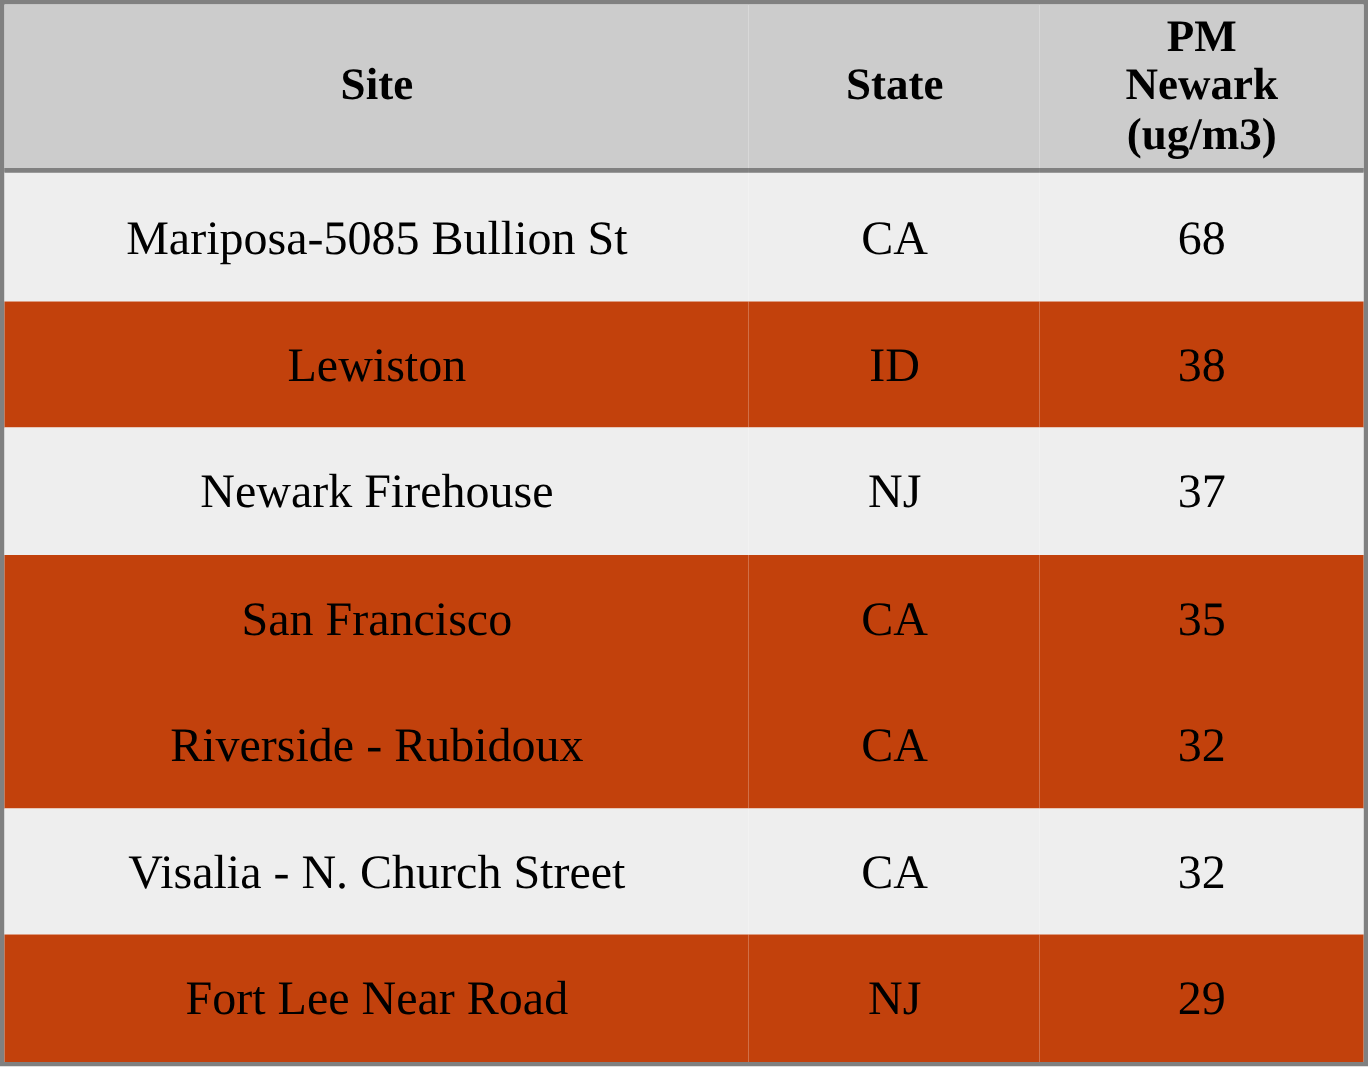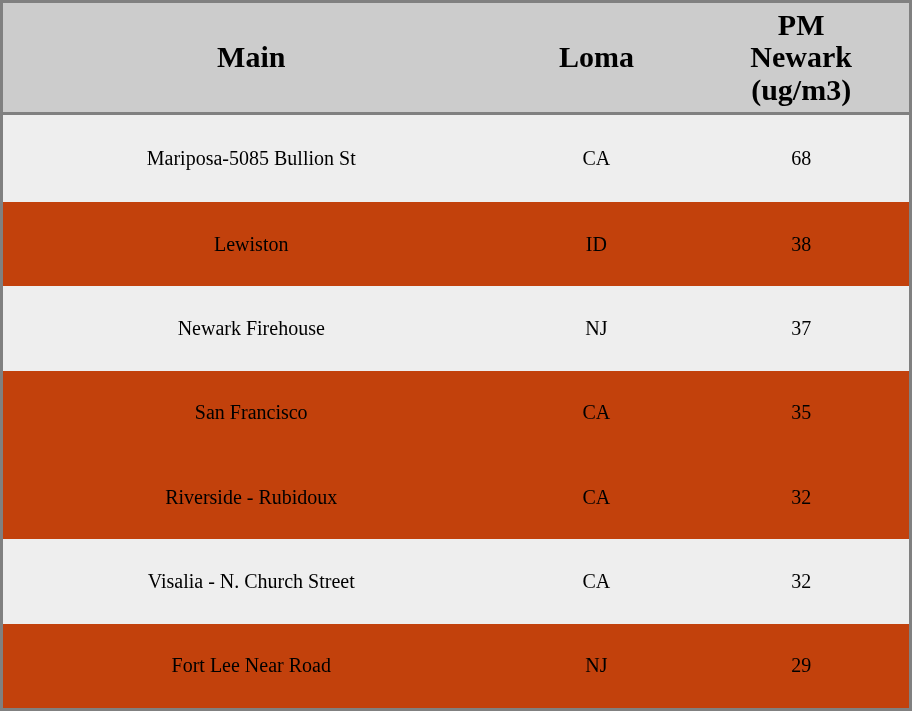--- a/index.html
+++ b/index.html
@@ -34,21 +34,21 @@
     color: #000000;
     text-align: center;
     vertical-align: middle;
     padding: 6px 4px;
     border-bottom: 3px solid #808080;
     line-height: 1.08;
   }
   table.data-table tbody td {
     font-family: "Liberation Serif", serif;
     font-weight: normal;
-    font-size: 20px;
+    font-size: 32px;
     color: #000000;
     text-align: center;
     vertical-align: middle;
     padding: 4px 4px;
     border: none;
   }
   table.data-table tbody tr.odd-row td {
     background: #eeeeee;
   }
   table.data-table tbody tr.even-row td {
@@ -65,24 +65,24 @@
 <div class="table-wrap">
   <table class="data-table">
     <colgroup>
       <col class="col-site">
       <col class="col-state">
       <col class="col-value">
     </colgroup>
     <thead>
       <tr>
         <th>
-          <span>Main</span>
+          <span>Site</span>
         </th>
         <th>
-          <span>Loma</span>
+          <span>State</span>
         </th>
         <th>
           <span class="hdr-line">PM</span>
           <span class="hdr-line">Newark</span>
           <span class="hdr-line">(ug/m3)</span>
         </th>
       </tr>
     </thead>
     <tbody>
       <tr class="odd-row">

